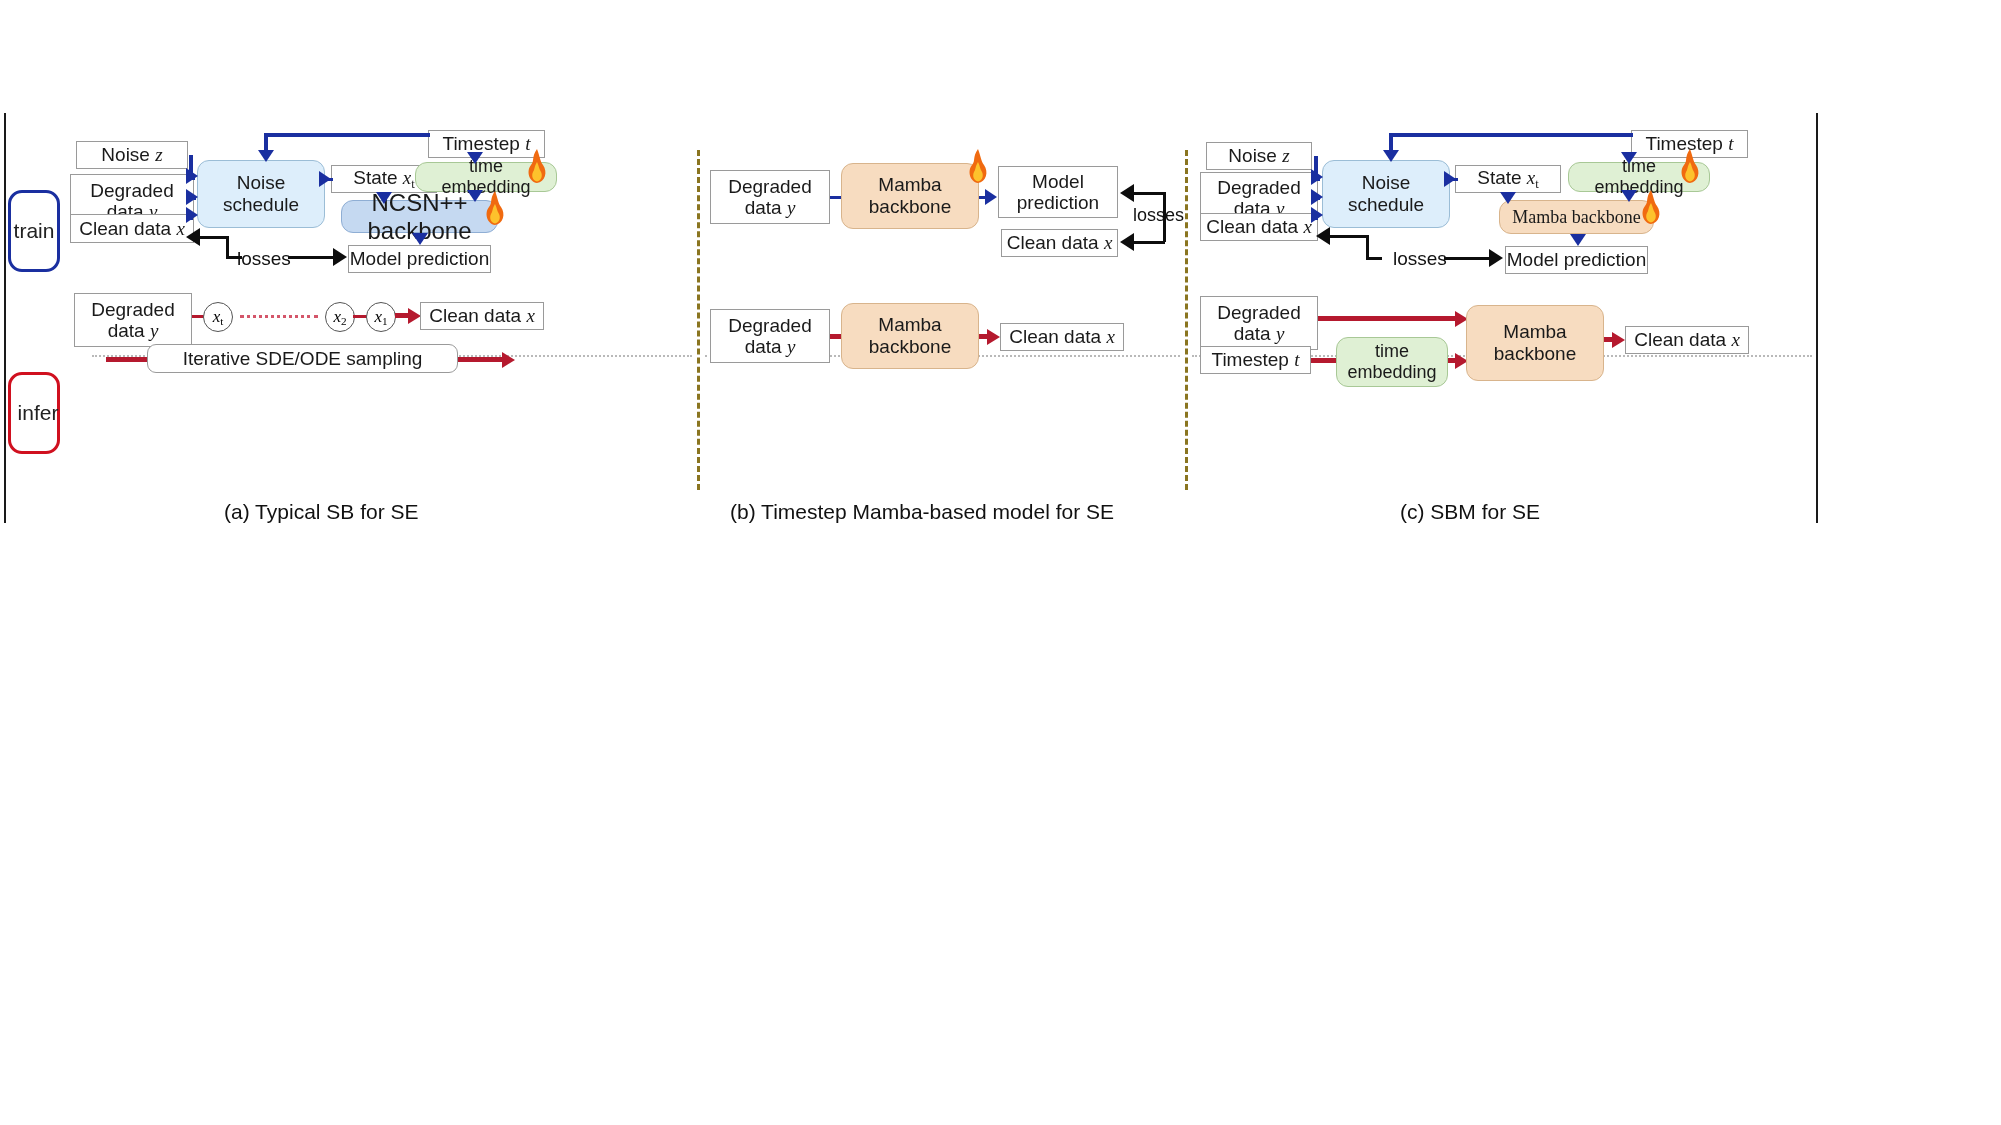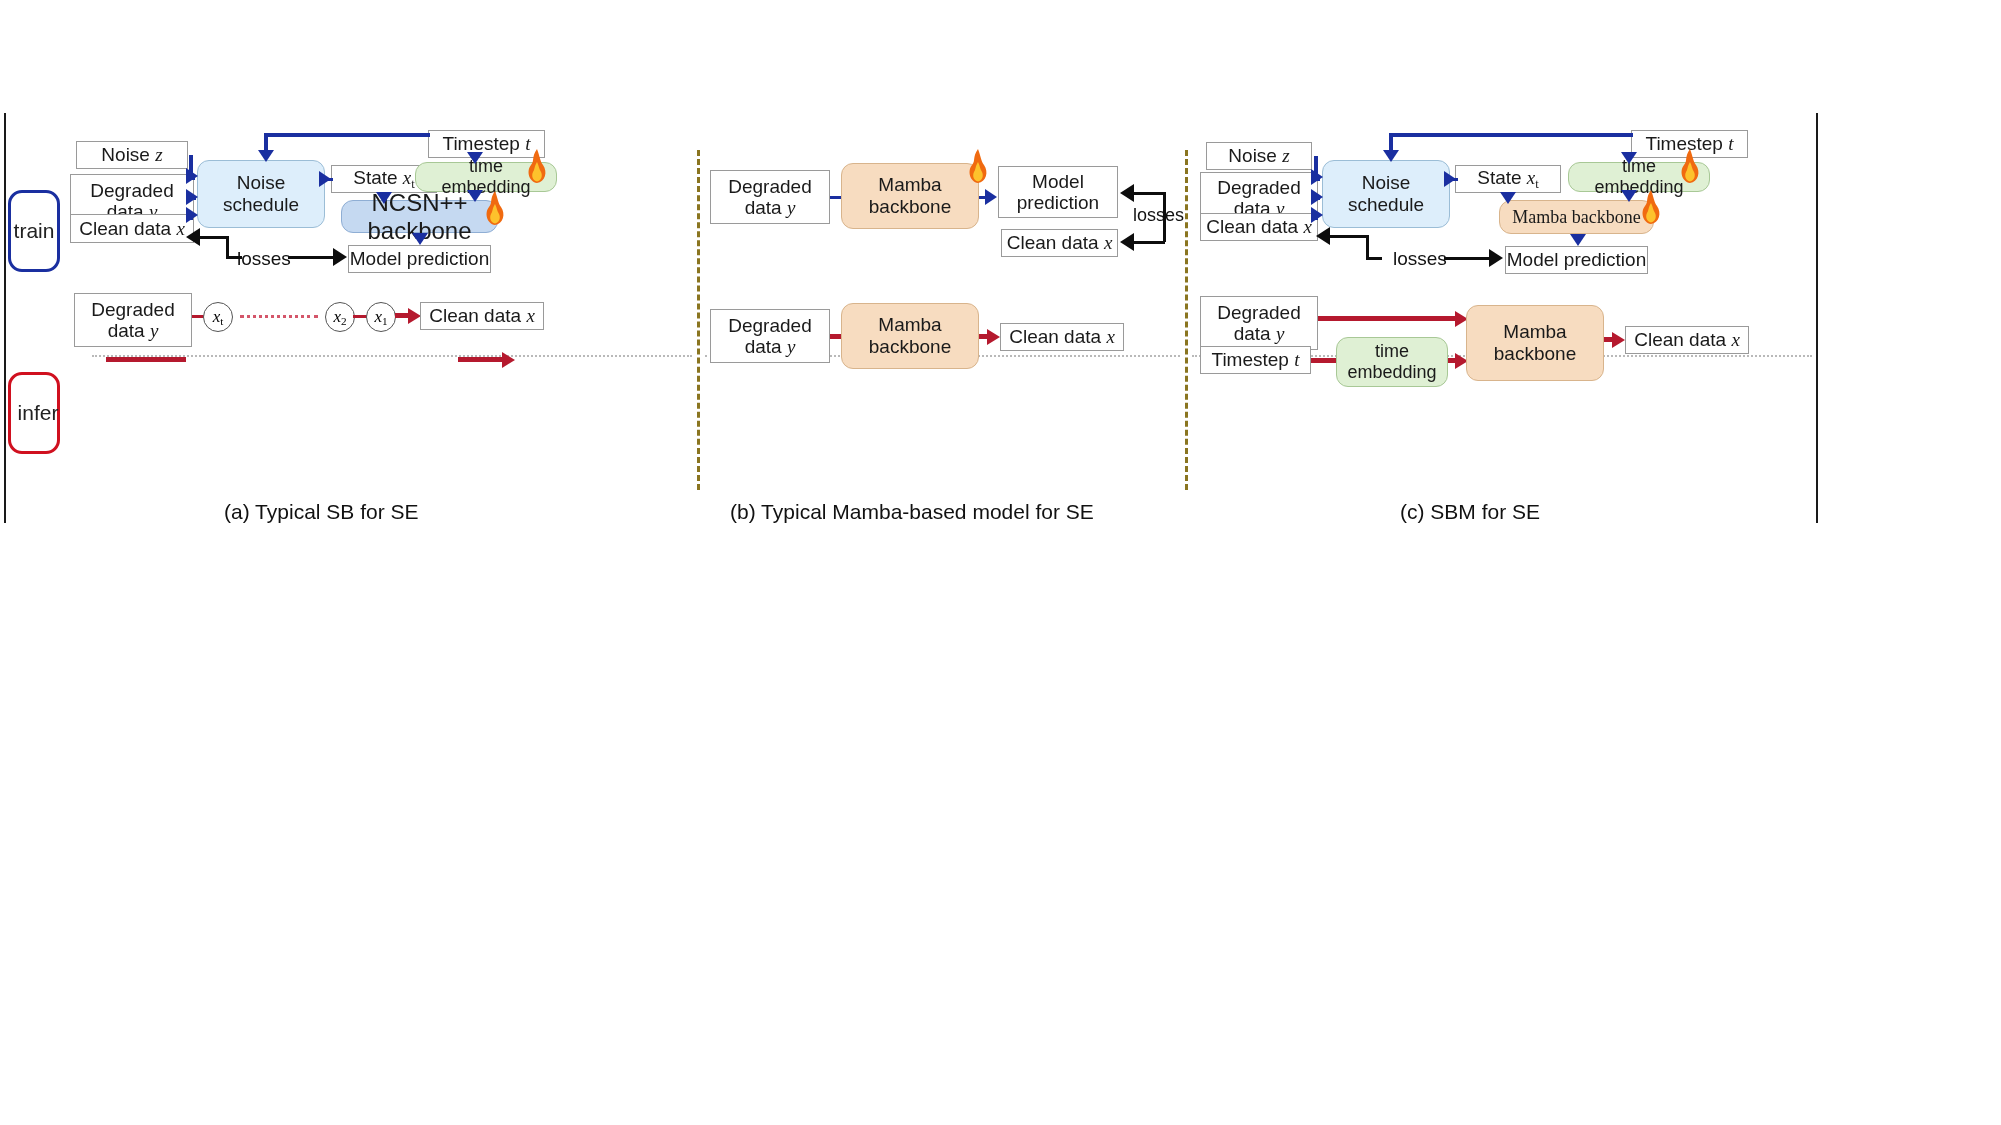--- a/index.html
+++ b/index.html
@@ -197,20 +197,23 @@
   <div class="abs circ" style="left:366px;top:302px;width:30px;height:30px;">
     <span class="mi">x<span class="sub">1</span></span>
   </div>
   <div class="ln h-red-thick" style="left:395px;top:313px;width:17px;"></div>
   <div class="arr arr-r-red" style="left:408px;top:308px;"></div>
   <div class="abs node one-line" style="left:420px;top:302px;width:124px;height:28px;">
     <span>Clean data&nbsp;<span class="mi">x</span></span>
   </div>
 
   <div class="ln h-red-thick" style="left:106px;top:357px;width:80px;"></div>
+  <div class="abs node" style="left:147px;top:344px;width:311px;height:29px;border-radius:9px;">
+    <span>Iterative SDE/ODE sampling</span>
+  </div>
   <div class="ln h-red-thick" style="left:458px;top:357px;width:48px;"></div>
   <div class="arr arr-r-red" style="left:502px;top:352px;"></div>
 
   <div class="abs node" style="left:710px;top:170px;width:120px;height:54px;">
     <span>Degraded<br>data&nbsp;<span class="mi">y</span></span>
   </div>
   <div class="ln h-blue" style="left:830px;top:196px;width:22px;"></div>
   <div class="abs proc orange" style="left:841px;top:163px;width:138px;height:66px;">
     <span>Mamba<br>backbone</span>
   </div>
@@ -343,16 +346,16 @@
   <div class="abs proc orange" style="left:1466px;top:305px;width:138px;height:76px;">
     <span>Mamba<br>backbone</span>
   </div>
   <div class="ln h-red-thick" style="left:1604px;top:337px;width:14px;"></div>
   <div class="arr arr-r-red" style="left:1612px;top:332px;"></div>
   <div class="abs node one-line" style="left:1625px;top:326px;width:124px;height:28px;">
     <span>Clean data&nbsp;<span class="mi">x</span></span>
   </div>
 
   <div class="caption" style="left:224px;top:500px;">(a) Typical SB for SE</div>
-  <div class="caption" style="left:730px;top:500px;">(b) Typical Mamba-based model for SE</div>
+  <div class="caption" style="left:730px;top:500px;">(b) Timestep Mamba-based model for SE</div>
   <div class="caption" style="left:1400px;top:500px;text-align:right;">(c) SBM for SE</div>
 
 </div>
 
 </body></html>

